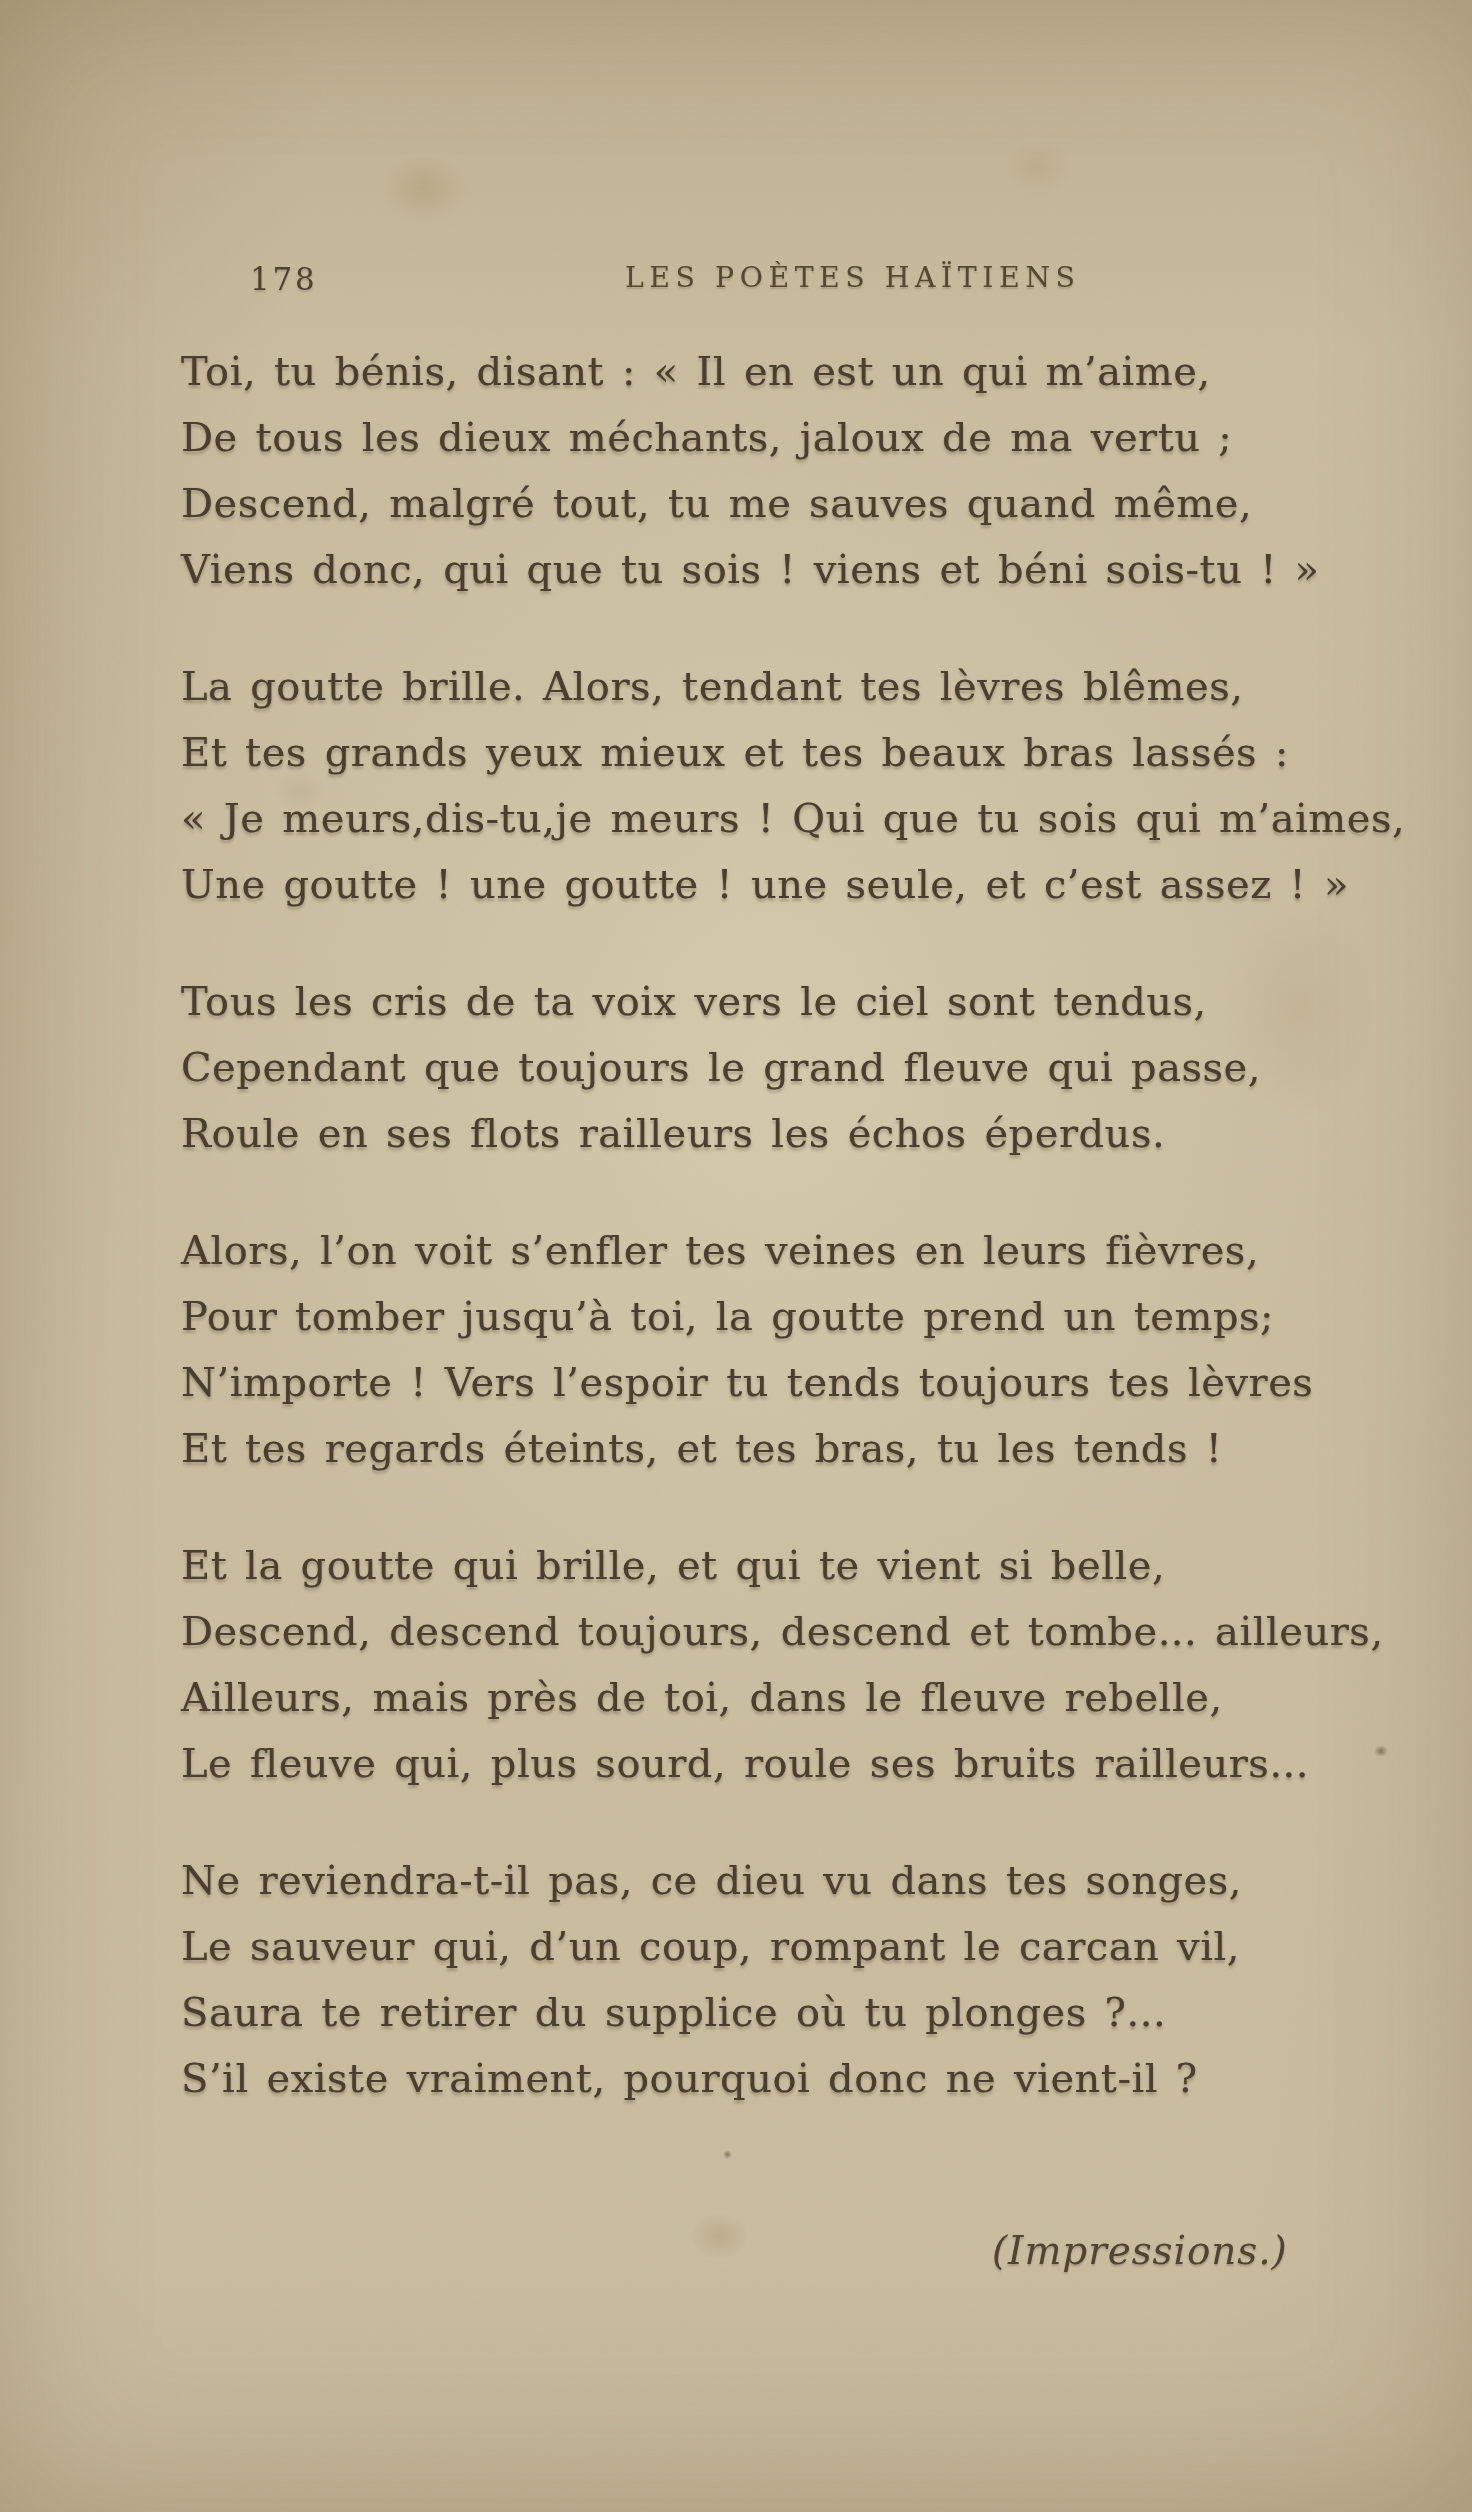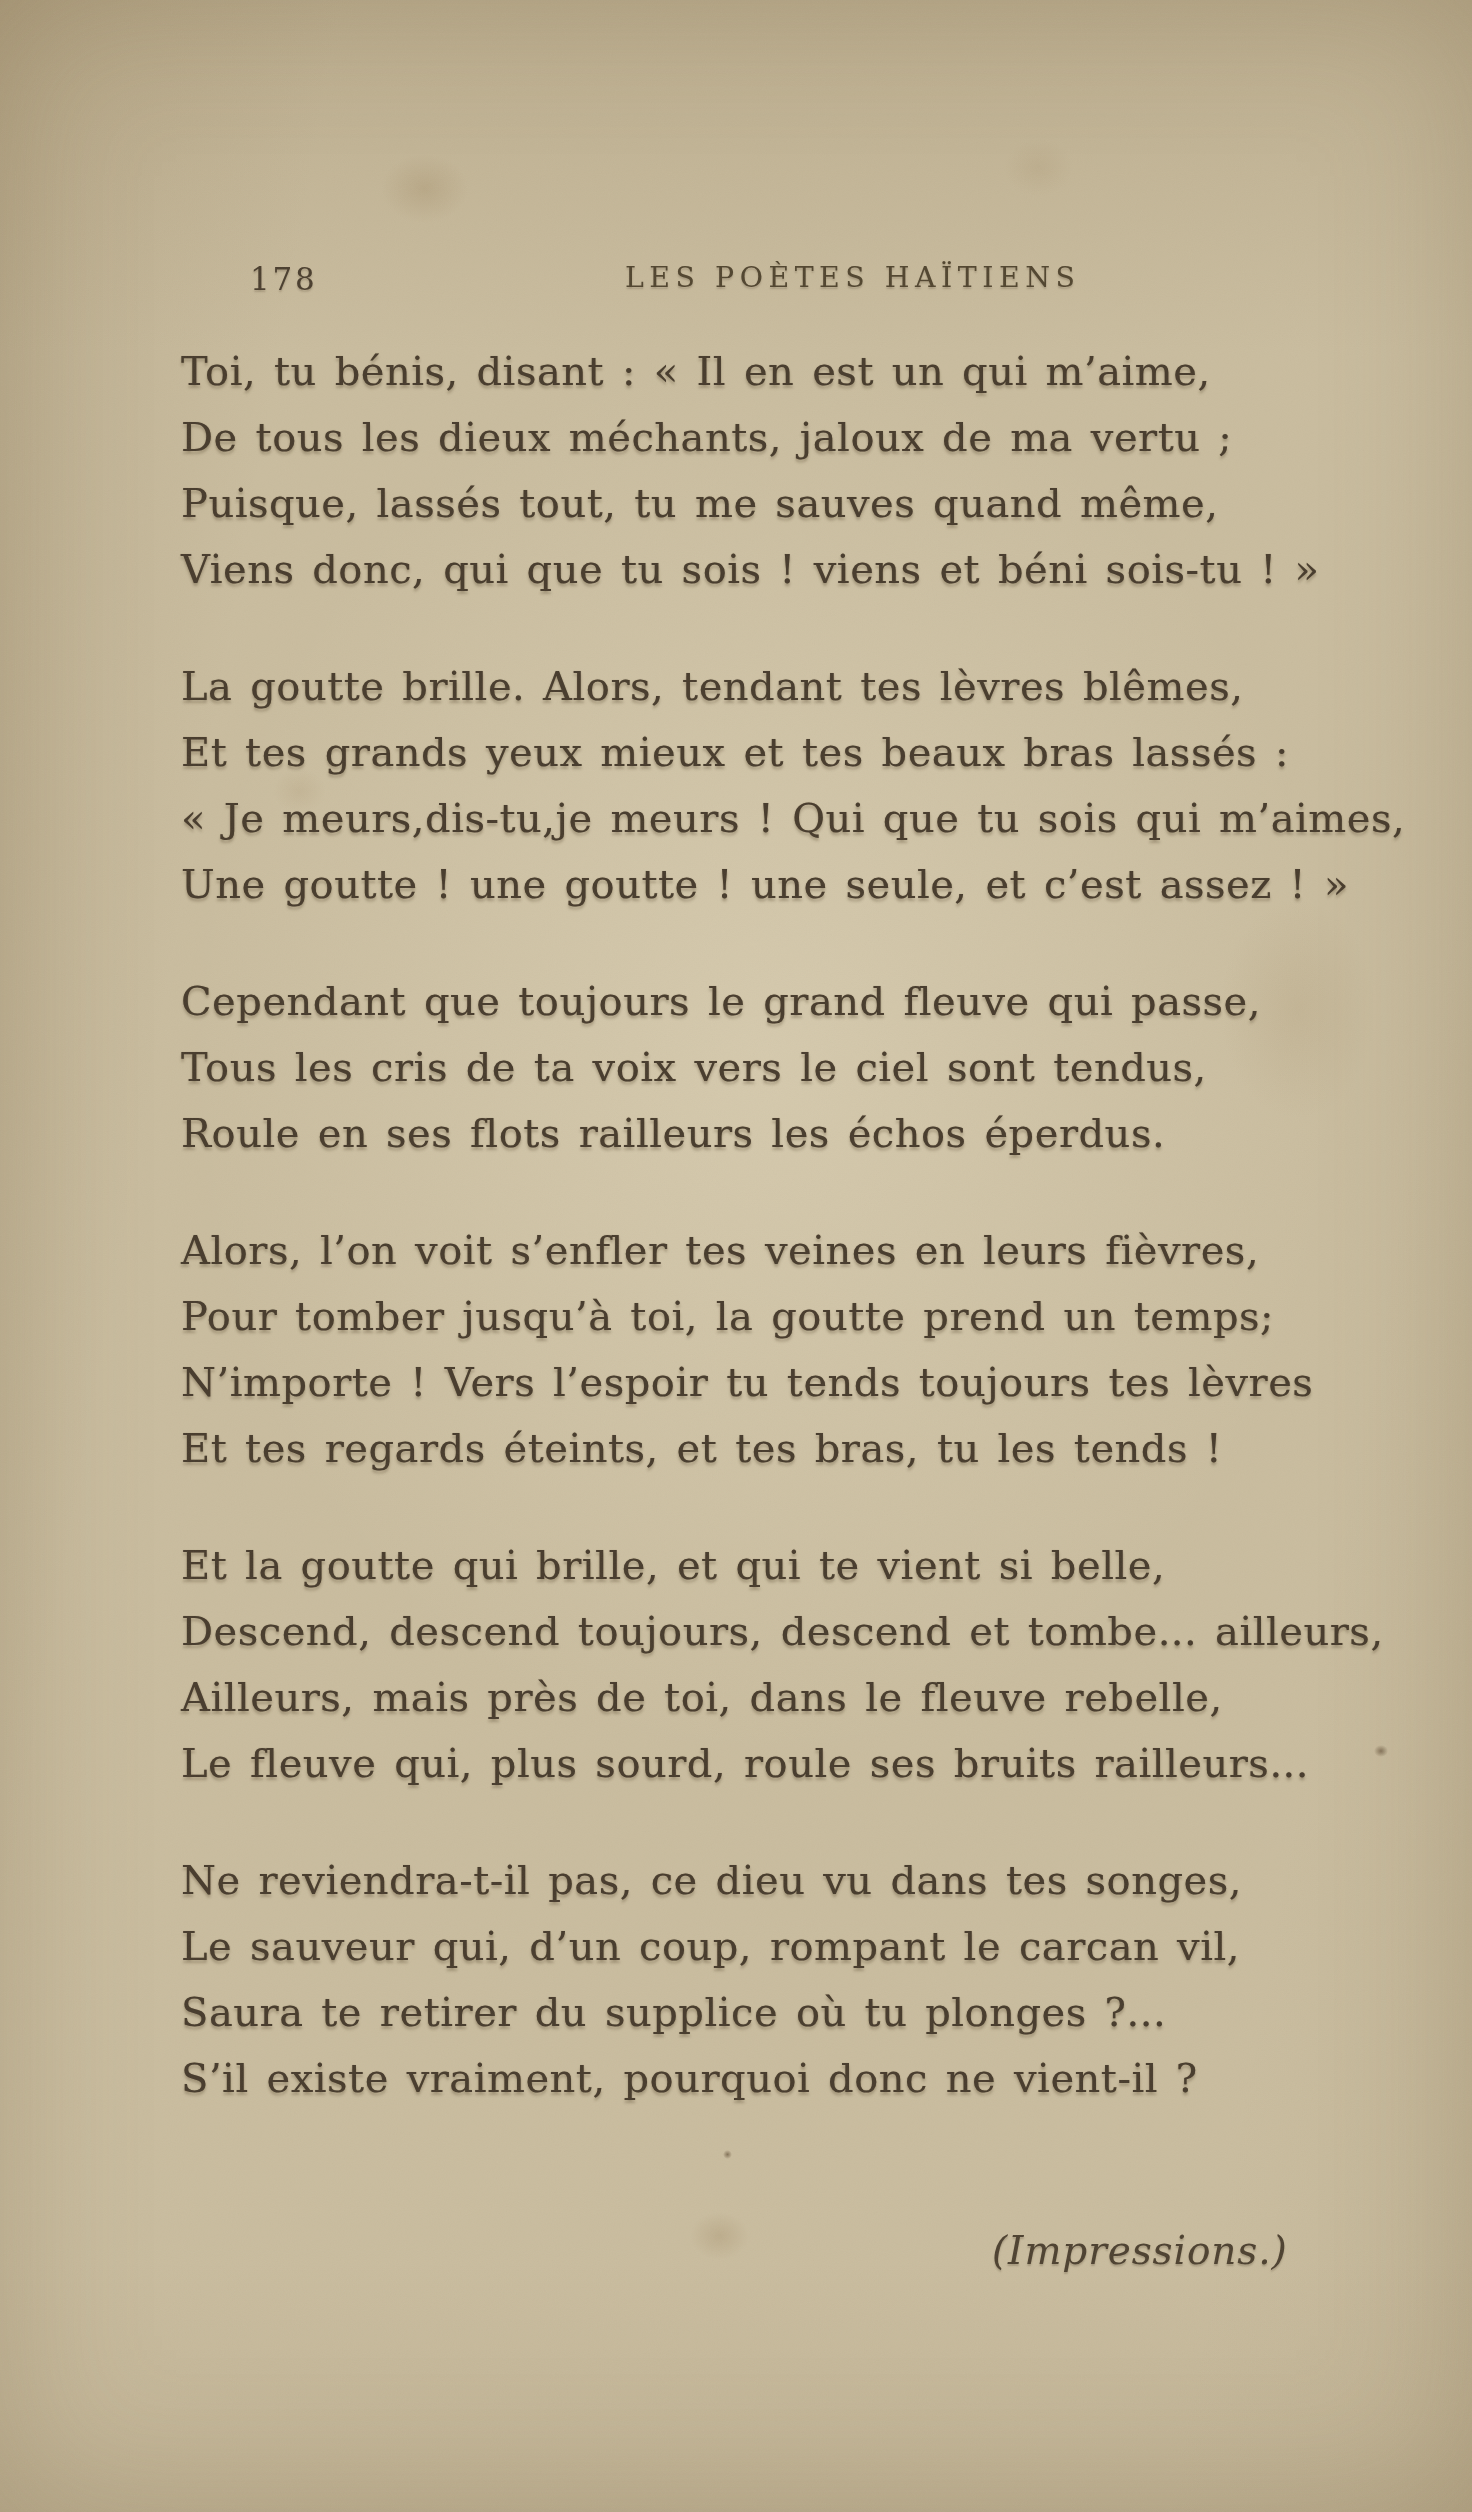--- a/index.html
+++ b/index.html
@@ -120,32 +120,32 @@
 
 <div class="header">
   <span class="page-number">178</span>
   <span class="running-title">LES POÈTES HAÏTIENS</span>
 </div>
 
 <div class="poem" id="poem">
     <div class="stanza">
       <div class="poem-line">Toi, tu bénis, disant : « Il en est un qui m’aime,</div>
       <div class="poem-line">De tous les dieux méchants, jaloux de ma vertu ;</div>
-      <div class="poem-line">Puisque, lassés tout, tu me sauves quand même,</div>
+      <div class="poem-line">Descend, malgré tout, tu me sauves quand même,</div>
       <div class="poem-line">Viens donc, qui que tu sois ! viens et béni sois-tu ! »</div>
     </div>
     <div class="stanza">
       <div class="poem-line">La goutte brille. Alors, tendant tes lèvres blêmes,</div>
       <div class="poem-line">Et tes grands yeux mieux et tes beaux bras lassés :</div>
       <div class="poem-line">« Je meurs,dis-tu,je meurs ! Qui que tu sois qui m’aimes,</div>
       <div class="poem-line">Une goutte ! une goutte ! une seule, et c’est assez ! »</div>
     </div>
     <div class="stanza">
+      <div class="poem-line">Tous les cris de ta voix vers le ciel sont tendus,</div>
       <div class="poem-line">Cependant que toujours le grand fleuve qui passe,</div>
-      <div class="poem-line">Tous les cris de ta voix vers le ciel sont tendus,</div>
       <div class="poem-line">Roule en ses flots railleurs les échos éperdus.</div>
     </div>
     <div class="stanza">
       <div class="poem-line">Alors, l’on voit s’enfler tes veines en leurs fièvres,</div>
       <div class="poem-line">Pour tomber jusqu’à toi, la goutte prend un temps;</div>
       <div class="poem-line">N’importe ! Vers l’espoir tu tends toujours tes lèvres</div>
       <div class="poem-line">Et tes regards éteints, et tes bras, tu les tends !</div>
     </div>
     <div class="stanza">
       <div class="poem-line">Et la goutte qui brille, et qui te vient si belle,</div>

